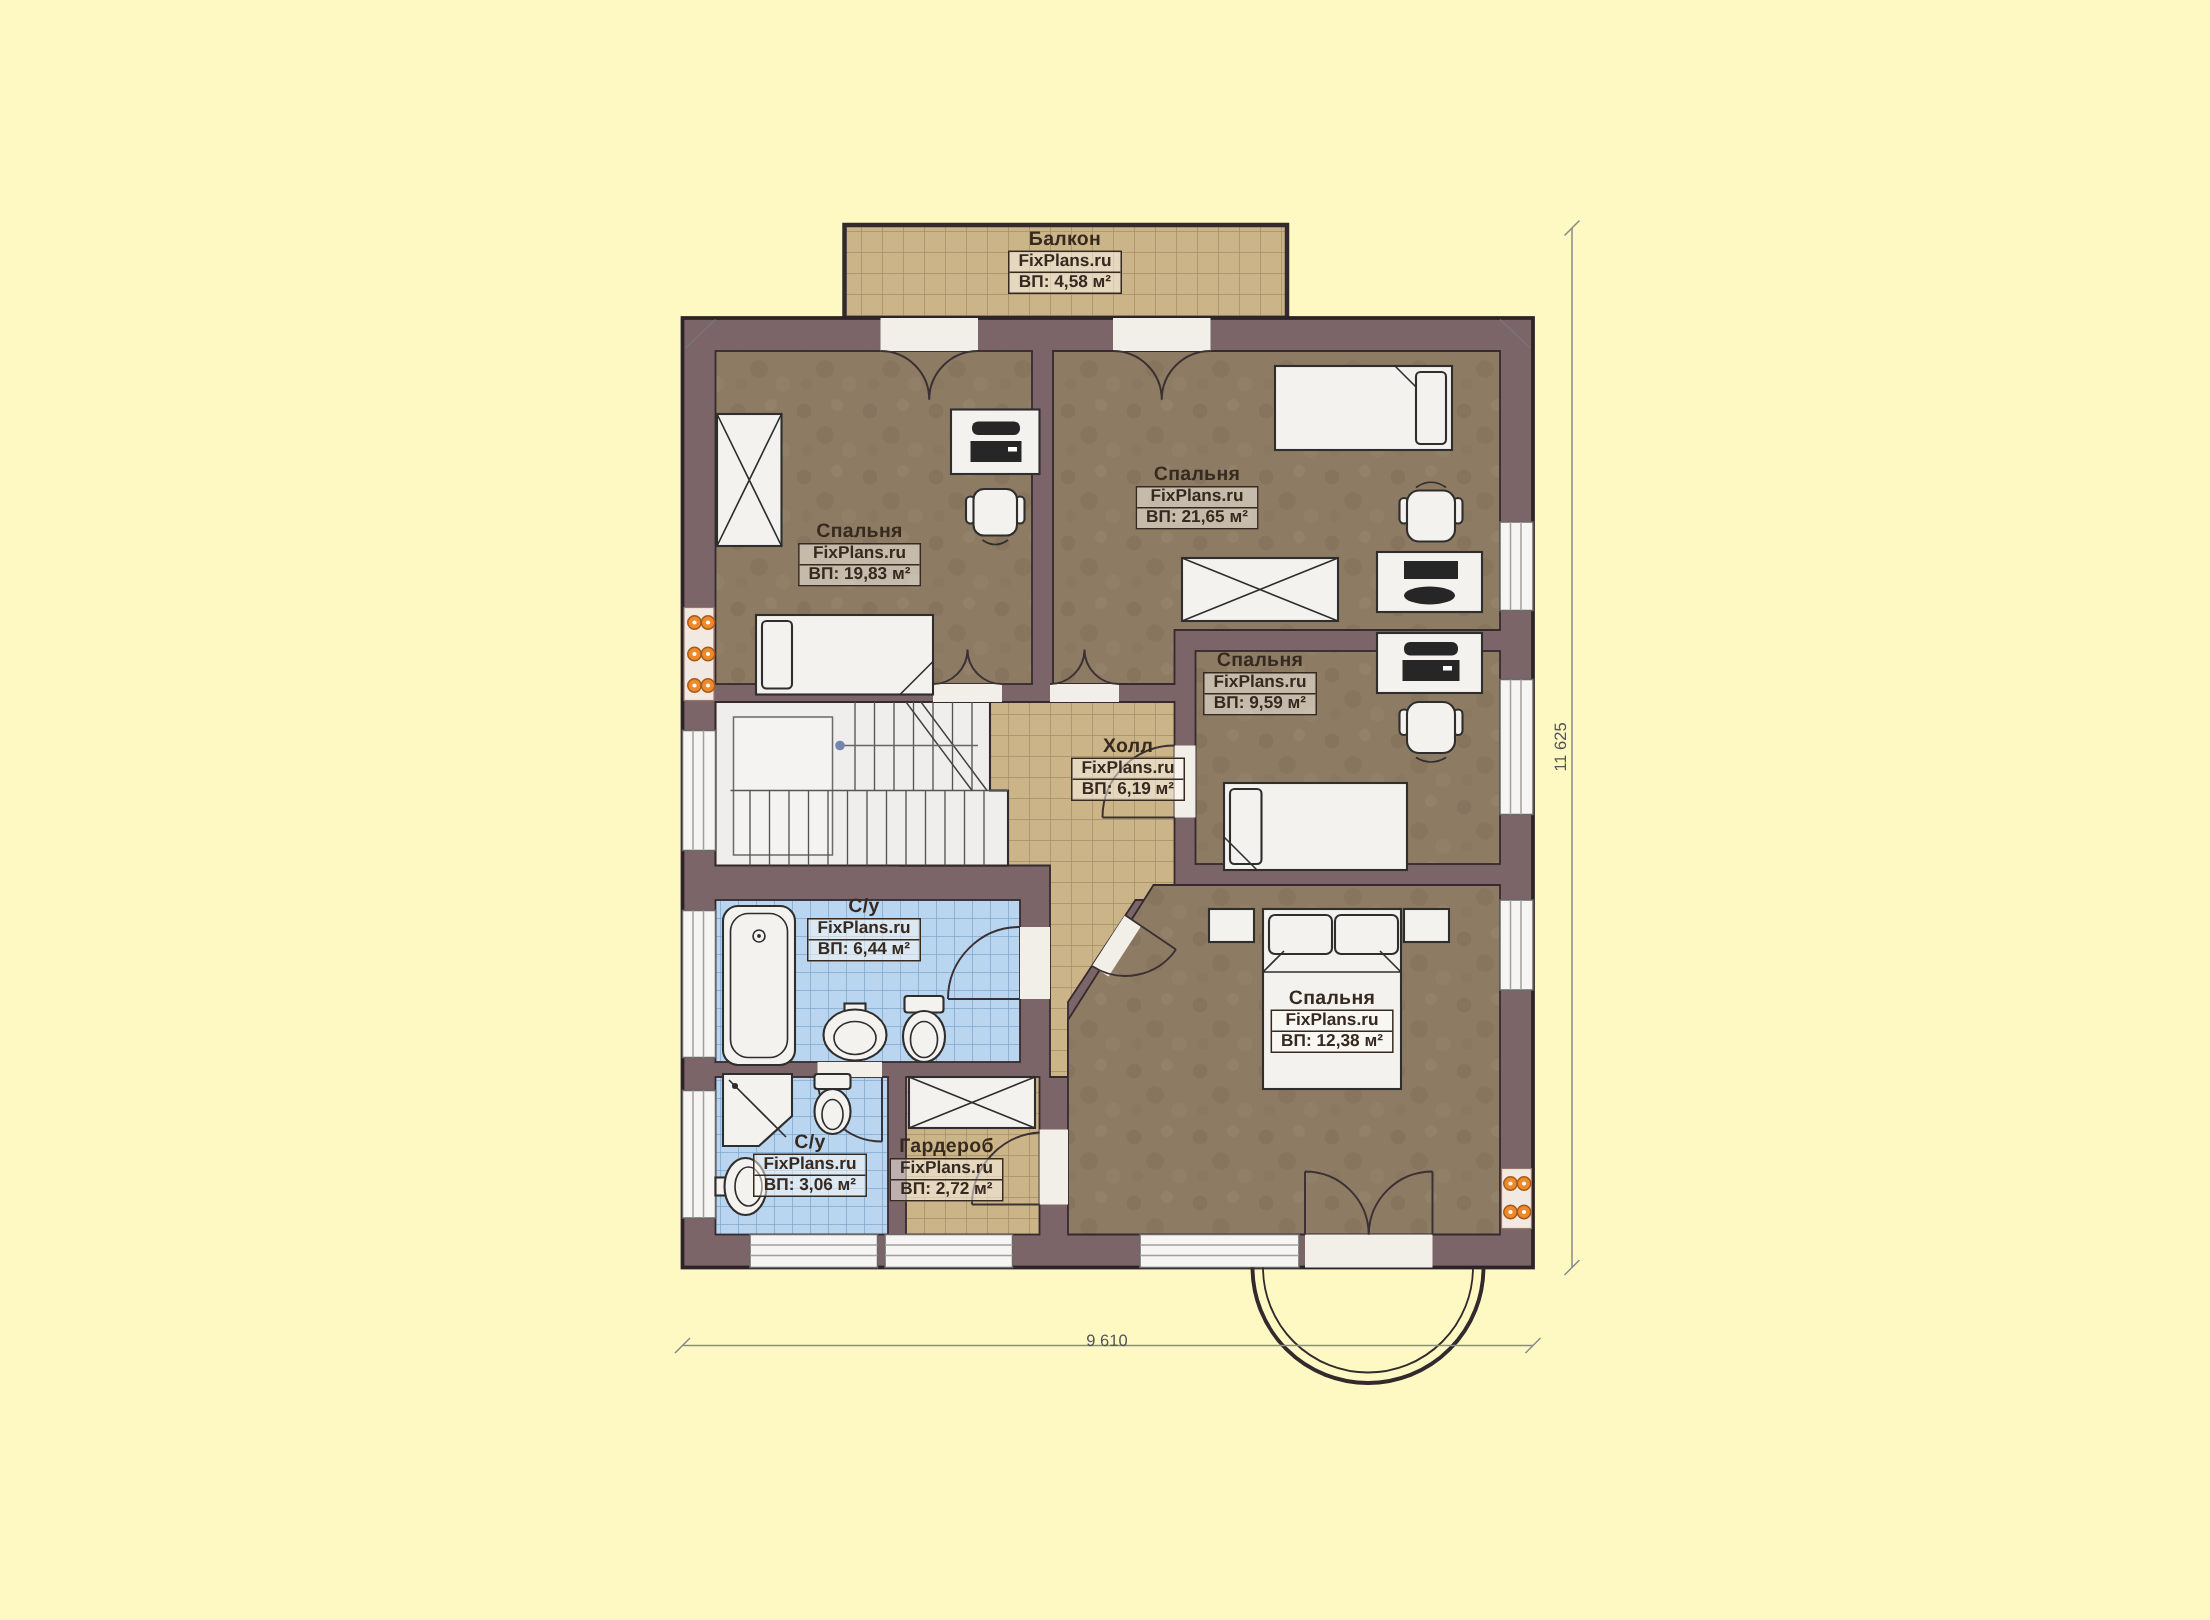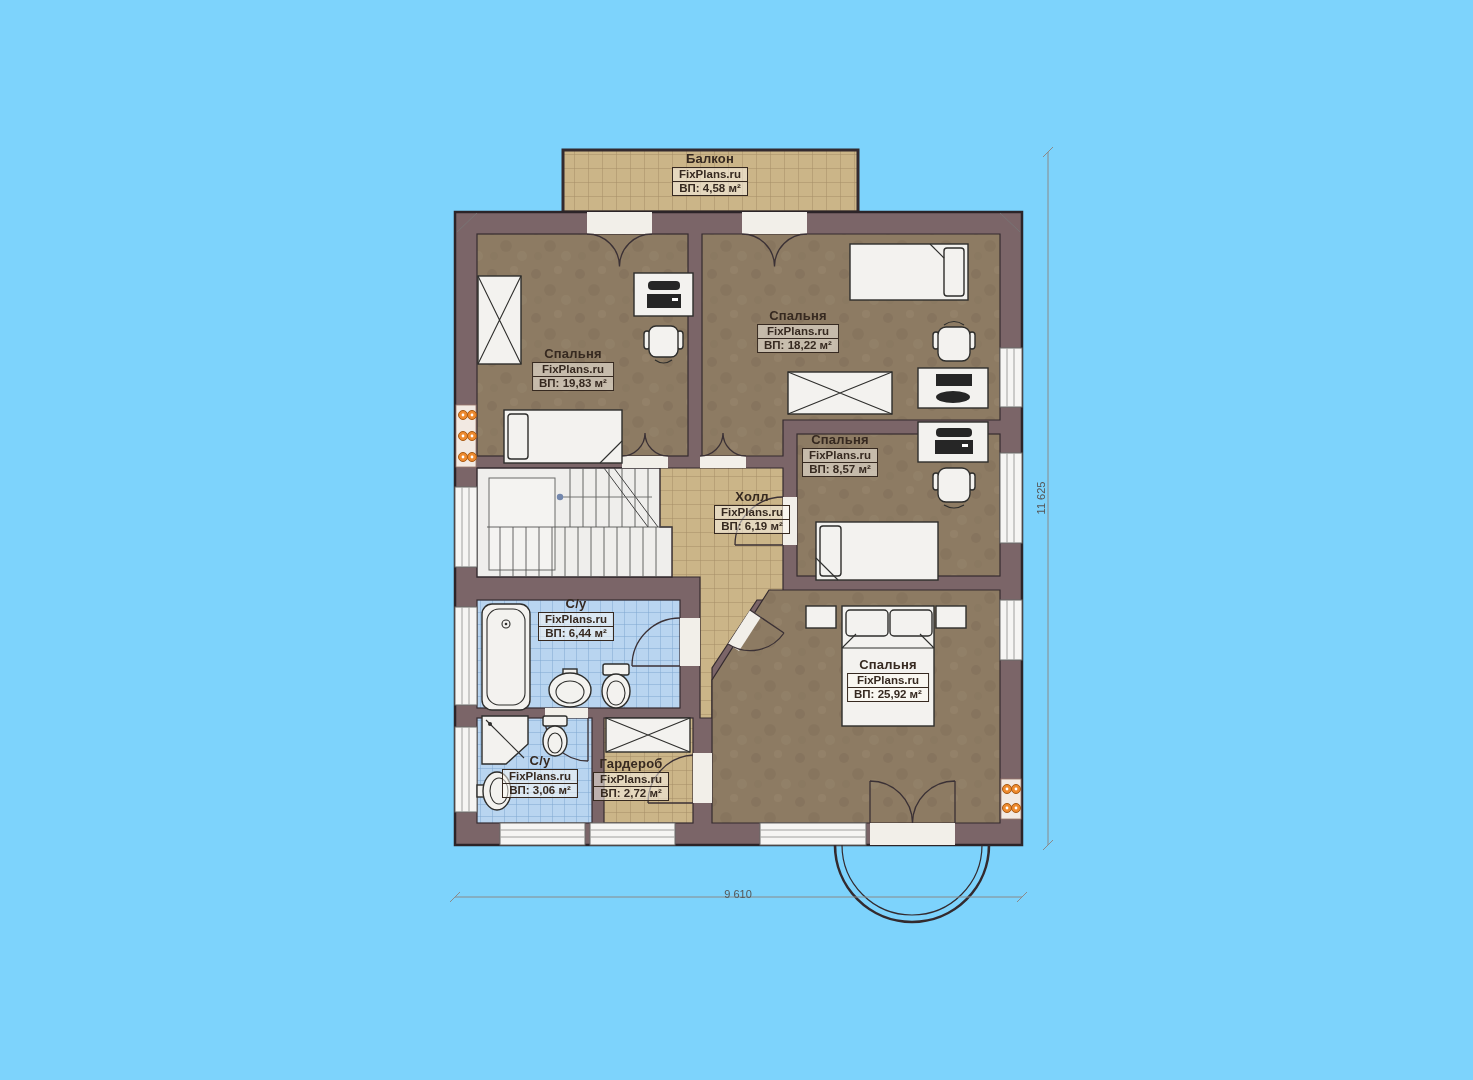--- a/index.html
+++ b/index.html
@@ -1,16 +1,16 @@
 <!DOCTYPE html>
 <html><head>
 <meta charset="utf-8">
 <style>
   html,body{margin:0;padding:0;background:#fff;font-family:"Liberation Sans",sans-serif;}
-  .canvas{position:relative;width:1473px;height:1080px;background:#7dd3fc;overflow:hidden;}
+  .canvas{position:relative;width:1473px;height:1080px;background:#fef9c3;overflow:hidden;}
   .canvas > svg{position:absolute;left:0;top:0;}
   
   .door{fill:none;stroke:#3b3135;stroke-width:1.3;}
   .furn{fill:#f3f2ef;stroke:#2e2e2c;stroke-width:1.4;}
   .fl{fill:none;stroke:#2e2e2c;stroke-width:1.1;}
   .dark{fill:#262626;stroke:none;}
   .win{fill:#f6f5f3;stroke:#6a6a68;stroke-width:1;}
   .winl{stroke:#a0a09e;stroke-width:1;fill:none;}
   .thin{stroke:#555;stroke-width:.9;fill:none;}
   .gap{fill:#f2efe9;stroke:none;}
@@ -317,29 +317,29 @@
   <div class="rl-box">
     <div class="rl-brand">FixPlans.ru</div>
     <div class="rl-area">ВП: 19,83 м²</div>
   </div>
 </div>
 
 <div class="rlabel" style="left:798px;top:308px;">
   <div class="rl-title">Спальня</div>
   <div class="rl-box">
     <div class="rl-brand">FixPlans.ru</div>
-    <div class="rl-area">ВП: 18,22 м²</div>
+    <div class="rl-area">ВП: 21,65 м²</div>
   </div>
 </div>
 
 <div class="rlabel" style="left:840px;top:432px;">
   <div class="rl-title">Спальня</div>
   <div class="rl-box">
     <div class="rl-brand">FixPlans.ru</div>
-    <div class="rl-area">ВП: 8,57 м²</div>
+    <div class="rl-area">ВП: 9,59 м²</div>
   </div>
 </div>
 
 <div class="rlabel" style="left:752px;top:489px;">
   <div class="rl-title">Холл</div>
   <div class="rl-box">
     <div class="rl-brand">FixPlans.ru</div>
     <div class="rl-area">ВП: 6,19 м²</div>
   </div>
 </div>
@@ -365,20 +365,20 @@
   <div class="rl-box">
     <div class="rl-brand">FixPlans.ru</div>
     <div class="rl-area">ВП: 2,72 м²</div>
   </div>
 </div>
 
 <div class="rlabel" style="left:888px;top:657px;">
   <div class="rl-title">Спальня</div>
   <div class="rl-box">
     <div class="rl-brand">FixPlans.ru</div>
-    <div class="rl-area">ВП: 25,92 м²</div>
+    <div class="rl-area">ВП: 12,38 м²</div>
   </div>
 </div>
 
 <div class="dimtext" style="left:738px;top:888px;transform:translateX(-50%);">9 610</div>
 <div class="dimtext" style="left:1041px;top:498px;transform:translate(-50%,-50%) rotate(-90deg);">11 625</div>
 
 </div>
 
 </body></html>

